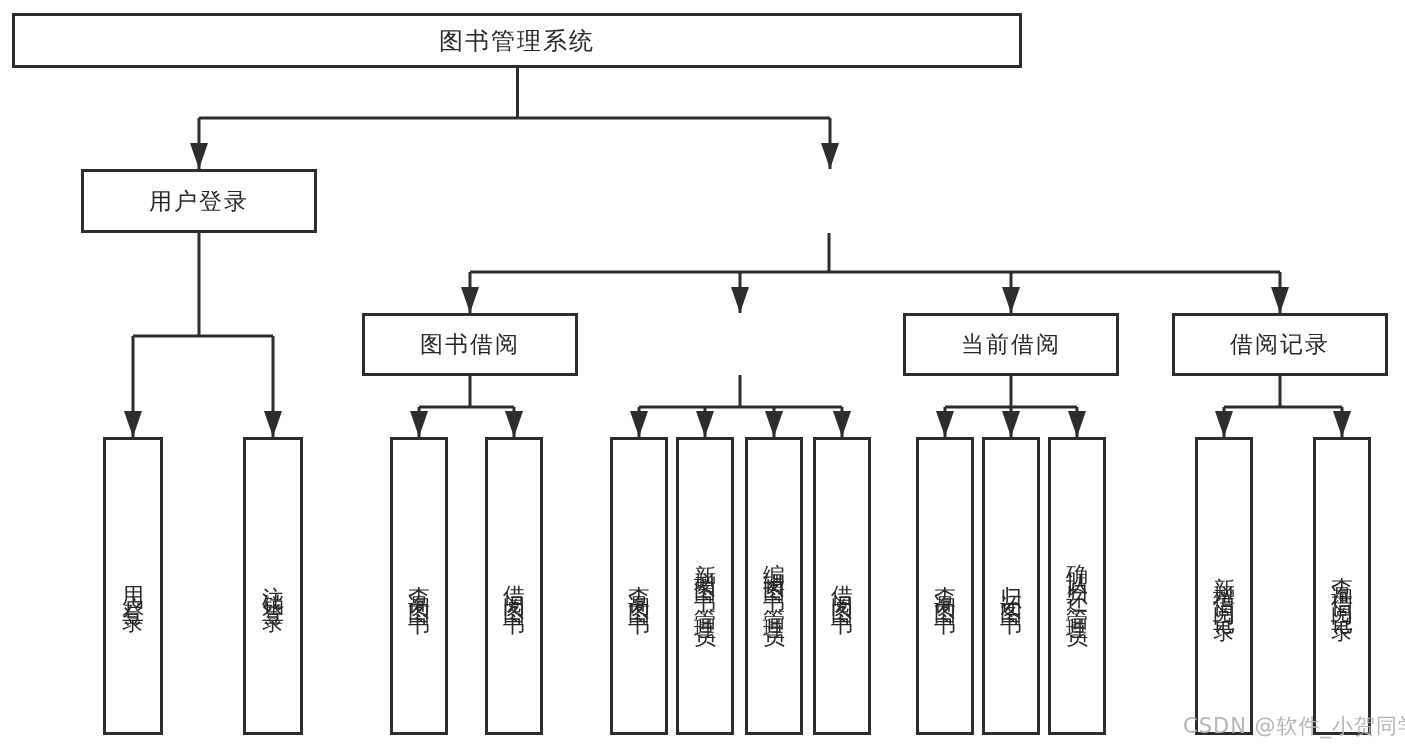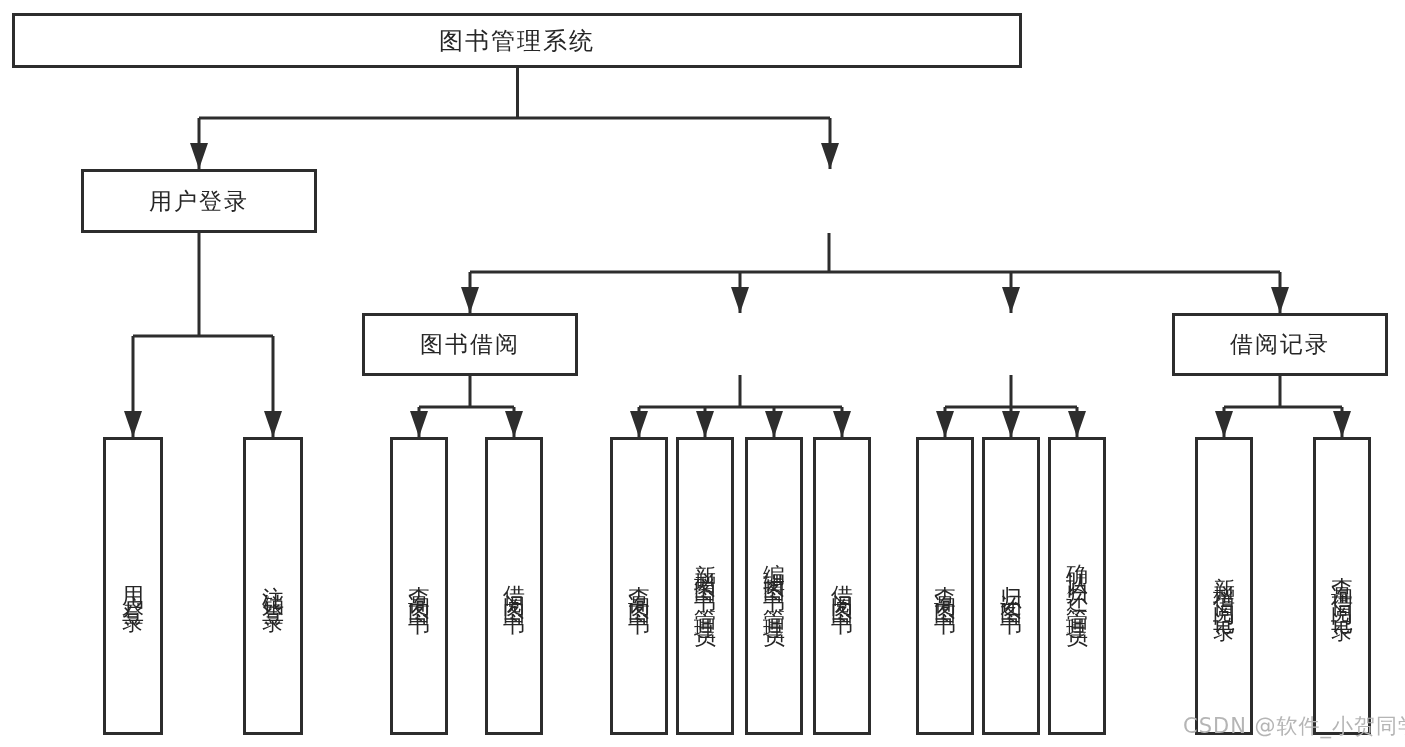--- a/index.html
+++ b/index.html
@@ -102,20 +102,23 @@
     <span class="hlabel">图书管理系统</span>
   </div>
 
   <div class="box" style="left:81px; top:169px; width:236px; height:64px;">
     <span class="hlabel">用户登录</span>
   </div>
 
   <div class="box" style="left:362px; top:313px; width:216px; height:63px;">
     <span class="hlabel">图书借阅</span>
   </div>
+  <div class="box" style="left:903px; top:313px; width:216px; height:63px;">
+    <span class="hlabel">当前借阅</span>
+  </div>
   <div class="box" style="left:1172px; top:313px; width:216px; height:63px;">
     <span class="hlabel">借阅记录</span>
   </div>
 
   <div class="box" style="left:103px; top:437px; width:60px; height:298px;">
     <span class="vlabel">用户登录</span>
   </div>
   <div class="box" style="left:243px; top:437px; width:60px; height:298px;">
     <span class="vlabel">注销登录</span>
   </div>

